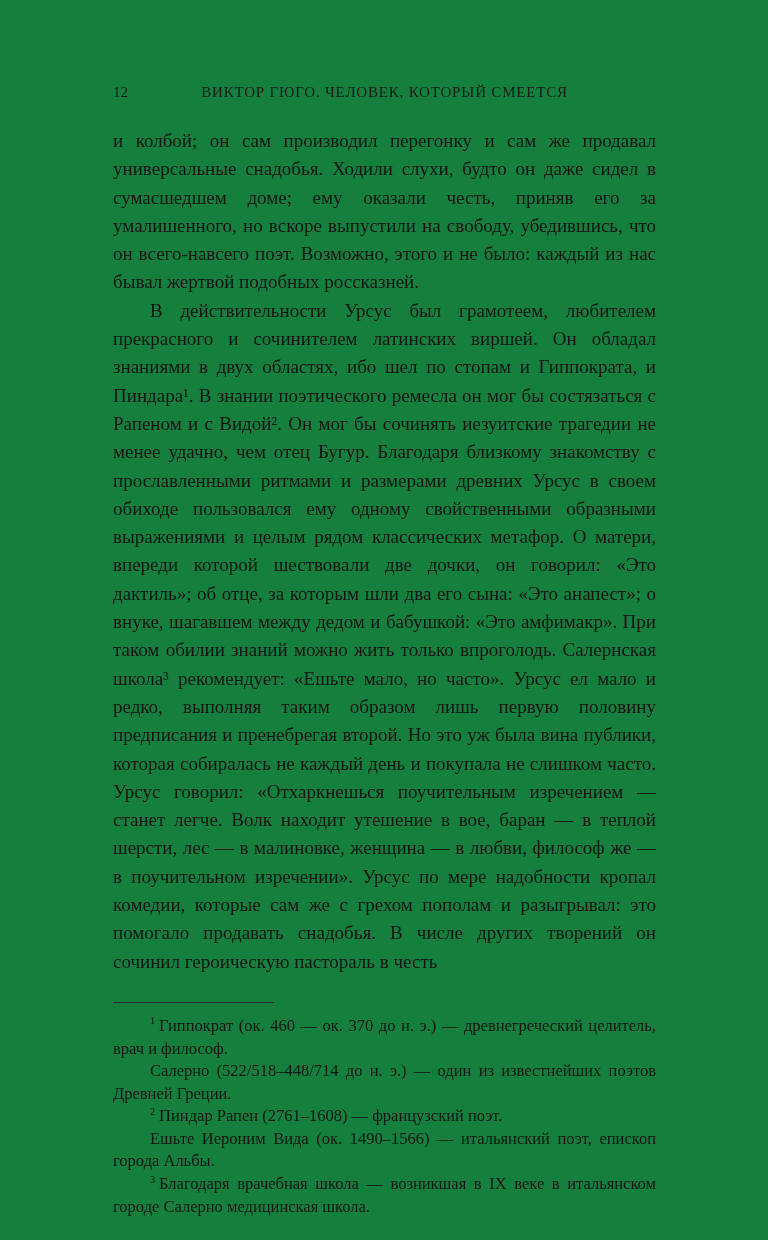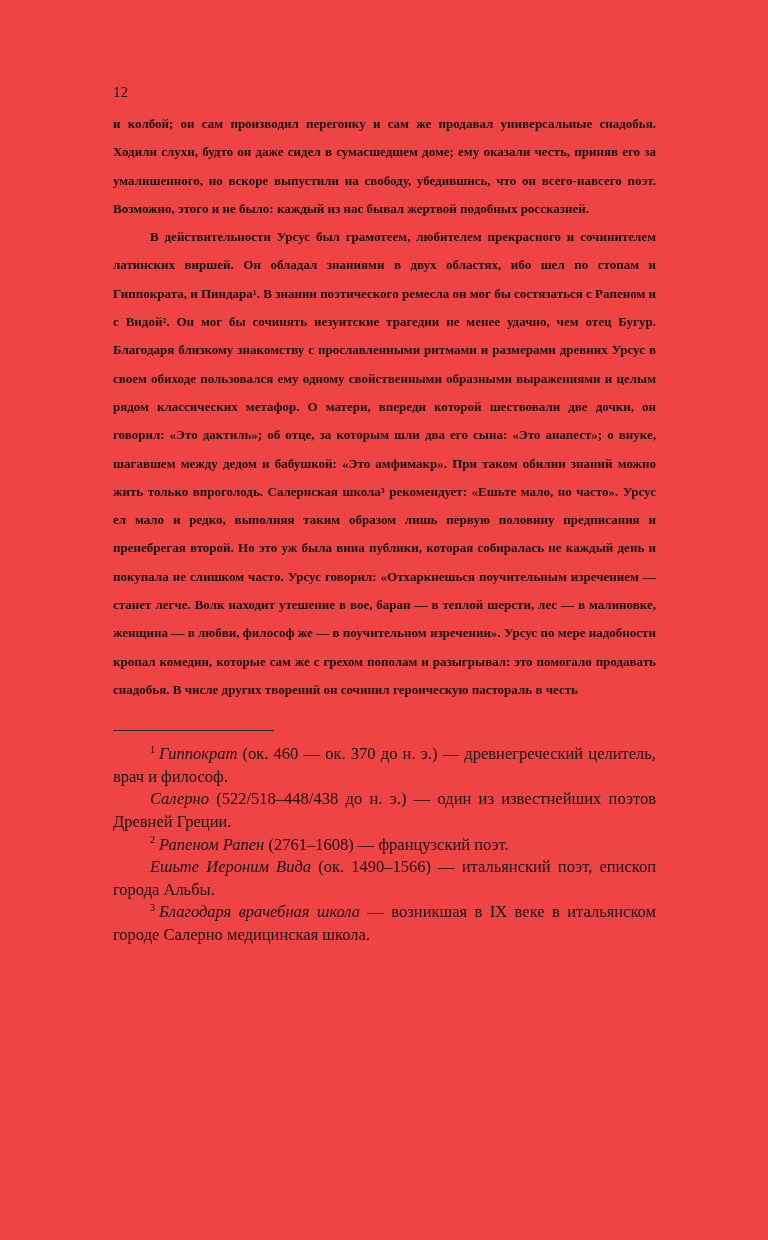--- a/index.html
+++ b/index.html
@@ -5,21 +5,21 @@
   html, body {
     margin: 0;
     padding: 0;
     background: #ffffff;
   }
   .page {
     position: relative;
     width: 768px;
     height: 1240px;
     box-sizing: border-box;
-    background: #ef4444;
+    background: #15803d;
     color: #141414;
     font-family: "Liberation Serif", "DejaVu Serif", serif;
     padding: 84px 112px 0 113px;
     overflow: hidden;
   }
   .running-head {
     position: relative;
     text-align: center;
     font-size: 15px;
     letter-spacing: 0.8px;
@@ -28,25 +28,24 @@
     white-space: nowrap;
   }
   .page-number {
     position: absolute;
     left: 0;
     top: 0;
     letter-spacing: 0;
   }
   .body-text p {
     margin: 0;
-    font-size: 13px;
+    font-size: 19px;
     line-height: 28.3px;
     text-align: justify;
     hyphens: auto;
-    font-weight: bold;
     -webkit-hyphens: auto;
   }
   .para-indent {
     text-indent: 37px;
   }
   .footnote-sep {
     width: 161px;
     border: 0;
     border-top: 1.2px solid #2b2b2b;
     margin: 26px 0 12px 0;
@@ -62,40 +61,40 @@
   }
   .footnotes sup {
     font-size: 0.62em;
     line-height: 0;
     margin-right: 4px;
   }
   .footnotes sup:empty {
     margin-right: 0;
   }
   .fn-term {
-    font-style: italic;
   }
 </style>
 </head>
 <body>
 
 <div class="page">
 
   <header class="running-head">
     <span class="page-number">12</span>
+    <span class="head-title">ВИКТОР ГЮГО. ЧЕЛОВЕК, КОТОРЫЙ СМЕЕТСЯ</span>
   </header>
 
   <main class="body-text">
     <p class="para-flush">и колбой; он сам производил перегонку и сам же продавал универсальные снадобья. Ходили слухи, будто он даже сидел в сумасшедшем доме; ему оказали честь, приняв его за умалишенного, но вскоре выпустили на свободу, убедившись, что он всего-навсего поэт. Возможно, этого и не было: каждый из нас бывал жертвой подобных россказней.</p>
     <p class="para-indent">В действительности Урсус был грамотеем, любителем прекрасного и сочинителем латинских виршей. Он обладал знаниями в двух областях, ибо шел по стопам и Гиппократа, и Пиндара¹. В знании поэтического ремесла он мог бы состязаться с Рапеном и с Видой². Он мог бы сочинять иезуитские трагедии не менее удачно, чем отец Бугур. Благодаря близкому знакомству с прославленными ритмами и размерами древних Урсус в своем обиходе пользовался ему одному свойственными образными выражениями и целым рядом классических метафор. О матери, впереди которой шествовали две дочки, он говорил: «Это дактиль»; об отце, за которым шли два его сына: «Это анапест»; о внуке, шагавшем между дедом и бабушкой: «Это амфимакр». При таком обилии знаний можно жить только впроголодь. Салернская школа³ рекомендует: «Ешьте мало, но часто». Урсус ел мало и редко, выполняя таким образом лишь первую половину предписания и пренебрегая второй. Но это уж была вина публики, которая собиралась не каждый день и покупала не слишком часто. Урсус говорил: «Отхаркнешься поучительным изречением — станет легче. Волк находит утешение в вое, баран — в теплой шерсти, лес — в малиновке, женщина — в любви, философ же — в поучительном изречении». Урсус по мере надобности кропал комедии, которые сам же с грехом пополам и разыгрывал: это помогало продавать снадобья. В числе других творений он сочинил героическую пастораль в честь</p>
   </main>
 
   <hr class="footnote-sep">
 
   <section class="footnotes">
     <p><sup>1</sup><span class="fn-term">Гиппократ</span><span> (ок. 460 — ок. 370 до н. э.) — древнегреческий целитель, врач и философ.</span></p>
-    <p><sup></sup><span class="fn-term">Салерно</span><span> (522/518–448/438 до н. э.) — один из известнейших поэтов Древней Греции.</span></p>
-    <p><sup>2</sup><span class="fn-term">Рапеном Рапен</span><span> (2761–1608) — французский поэт.</span></p>
+    <p><sup></sup><span class="fn-term">Салерно</span><span> (522/518–448/714 до н. э.) — один из известнейших поэтов Древней Греции.</span></p>
+    <p><sup>2</sup><span class="fn-term">Пиндар Рапен</span><span> (2761–1608) — французский поэт.</span></p>
     <p><sup></sup><span class="fn-term">Ешьте Иероним Вида</span><span> (ок. 1490–1566) — итальянский поэт, епископ города Альбы.</span></p>
     <p><sup>3</sup><span class="fn-term">Благодаря врачебная школа</span><span> — возникшая в IX веке в итальянском городе Салерно медицинская школа.</span></p>
   </section>
 
 </div>
 
 </body></html>

